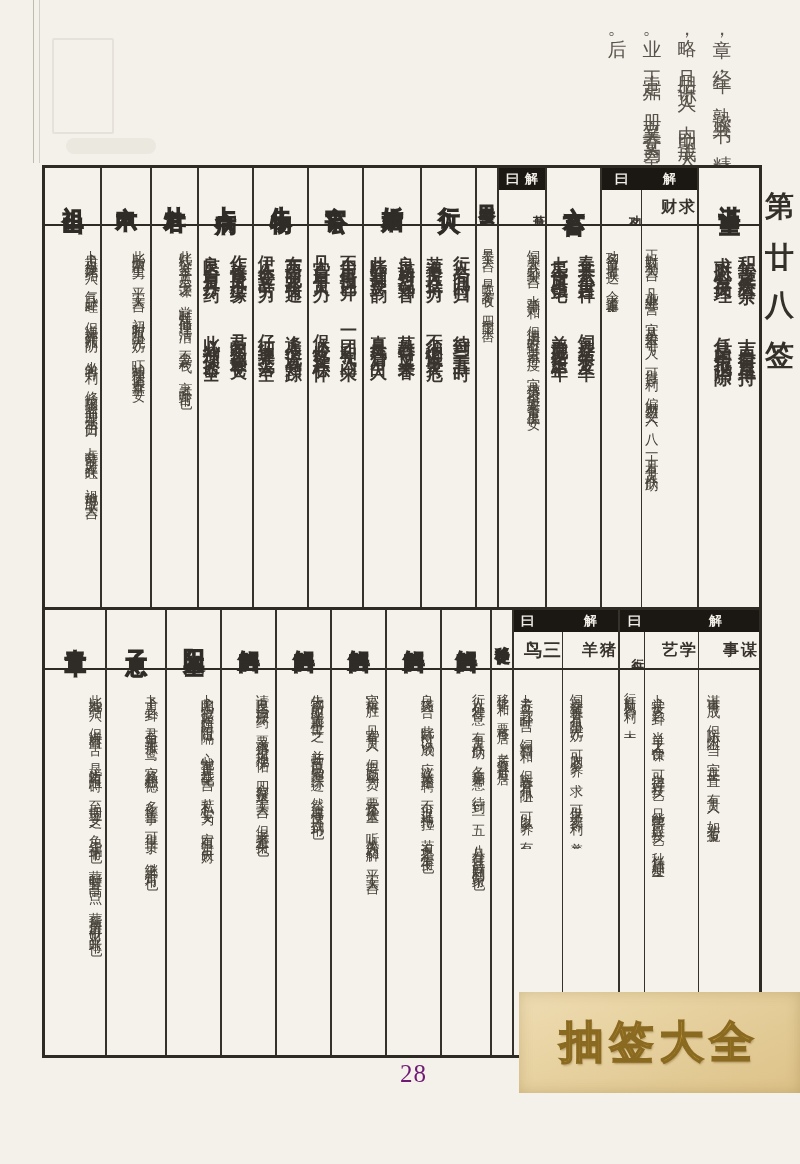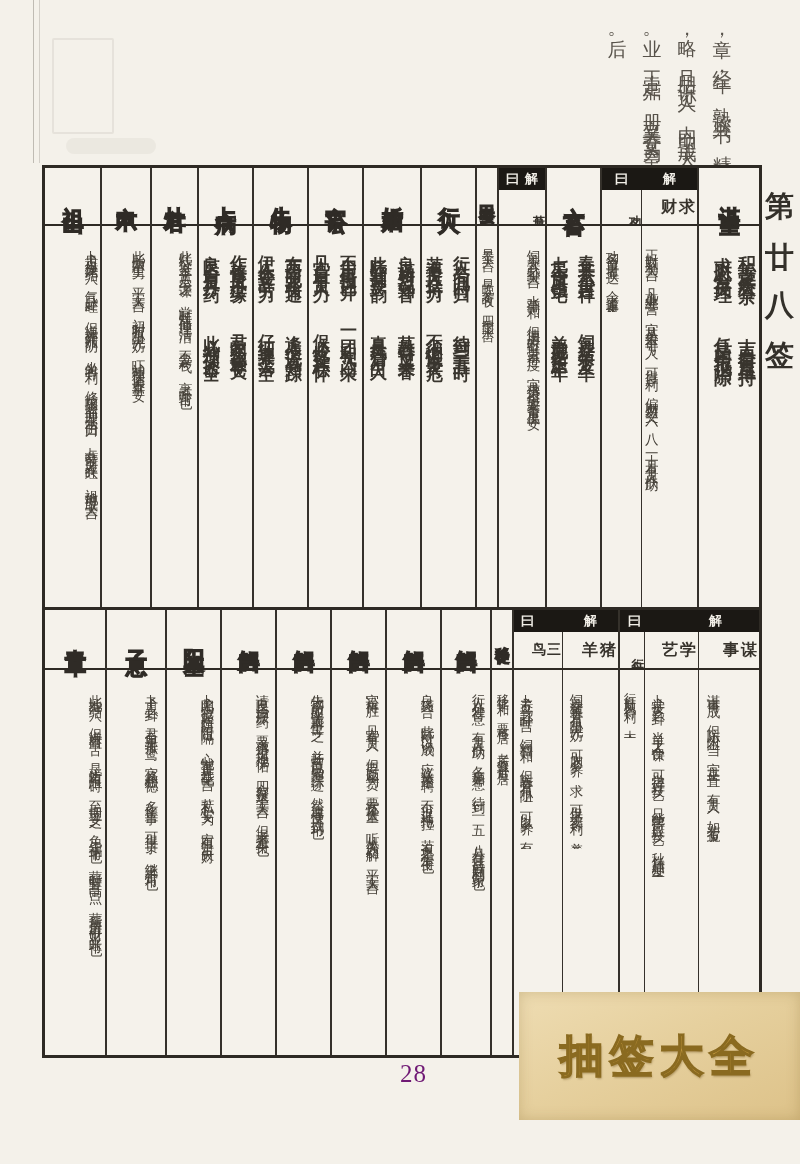--- a/index.html
+++ b/index.html
@@ -31,30 +31,30 @@
   .hz1{height:58px;} .hz2{height:60px;}
   .outl{color:#6b6458;-webkit-text-stroke:1.3px #2f2b26;font-weight:bold;}
   .hdr-big{font-size:21px;letter-spacing:6px;line-height:1;}
   .hdr-mid{font-size:16px;letter-spacing:3px;line-height:1;}
   .bar{position:absolute;top:0;left:0;right:0;height:22px;background:#1b1814;}
   .bar span{position:absolute;top:3px;font-size:13px;font-weight:bold;color:#f2efe8;line-height:16px;}
   .labels{position:absolute;top:22px;left:0;right:0;bottom:0;display:flex;flex-direction:row-reverse;}
   .labelcell{box-sizing:border-box;border-left:1.5px solid #35312b;display:flex;align-items:center;justify-content:flex-end;overflow:hidden;}
   .labels .labelcell:last-child{border-left:none;}
   .lab-h{font-size:16px;font-weight:bold;letter-spacing:2px;color:#37332c;}
-  .lab-h-sm{font-size:14px;font-weight:bold;letter-spacing:1px;color:#37332c;}
+  .lab-h-sm{font-size:18px;font-weight:bold;letter-spacing:1px;color:#37332c;}
   .lab-v{font-size:12.5px;font-weight:bold;letter-spacing:2px;color:#37332c;line-height:1;}
   .gbody{flex:1;display:flex;flex-direction:row-reverse;min-height:0;}
   .gcol{box-sizing:border-box;border-left:1.5px solid #35312b;overflow:hidden;}
   .gbody .gcol:last-child{border-left:none;}
   .content{flex:1;min-height:0;overflow:hidden;padding-top:13px;box-sizing:border-box;}
   .poem{font-size:18px;font-weight:600;letter-spacing:5px;color:#39352e;padding-top:16px;}
   .prose{font-size:13.5px;letter-spacing:3.5px;color:#454038;}
   .pn{position:absolute;left:400px;top:1060px;font-size:25px;color:#701a75;letter-spacing:1px;}
-  .watermark{position:absolute;left:519px;top:992px;width:281px;height:128px;z-index:5;
+  .watermark{position:absolute;left:519px;top:992px;width:281px;height:101px;z-index:5;
     background:linear-gradient(155deg,#eedcb2 0%,#e6d09e 45%,#ddc289 100%);
     box-shadow:inset 0 0 14px rgba(120,90,30,.25);
     display:flex;align-items:center;justify-content:center;}
   .watermark span{font-size:44px;font-weight:bold;letter-spacing:6px;color:#c59a3f;
     -webkit-text-stroke:1.5px #8a6a20;text-shadow:1px 2px 2px rgba(90,60,10,.35);}
 </style>
 </head>
 <body>
 
 <div class="page">

